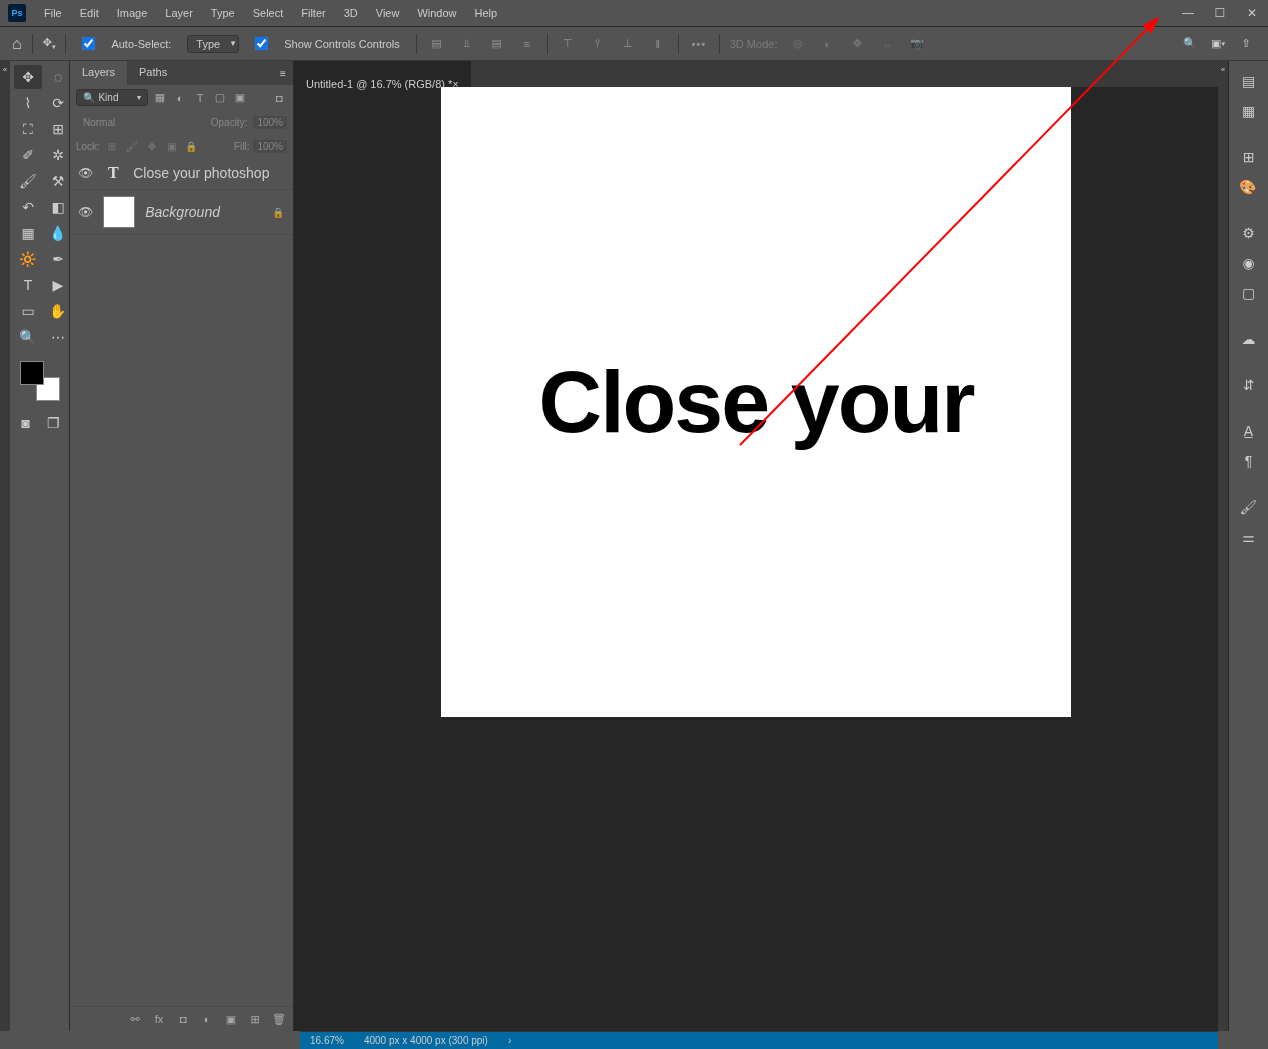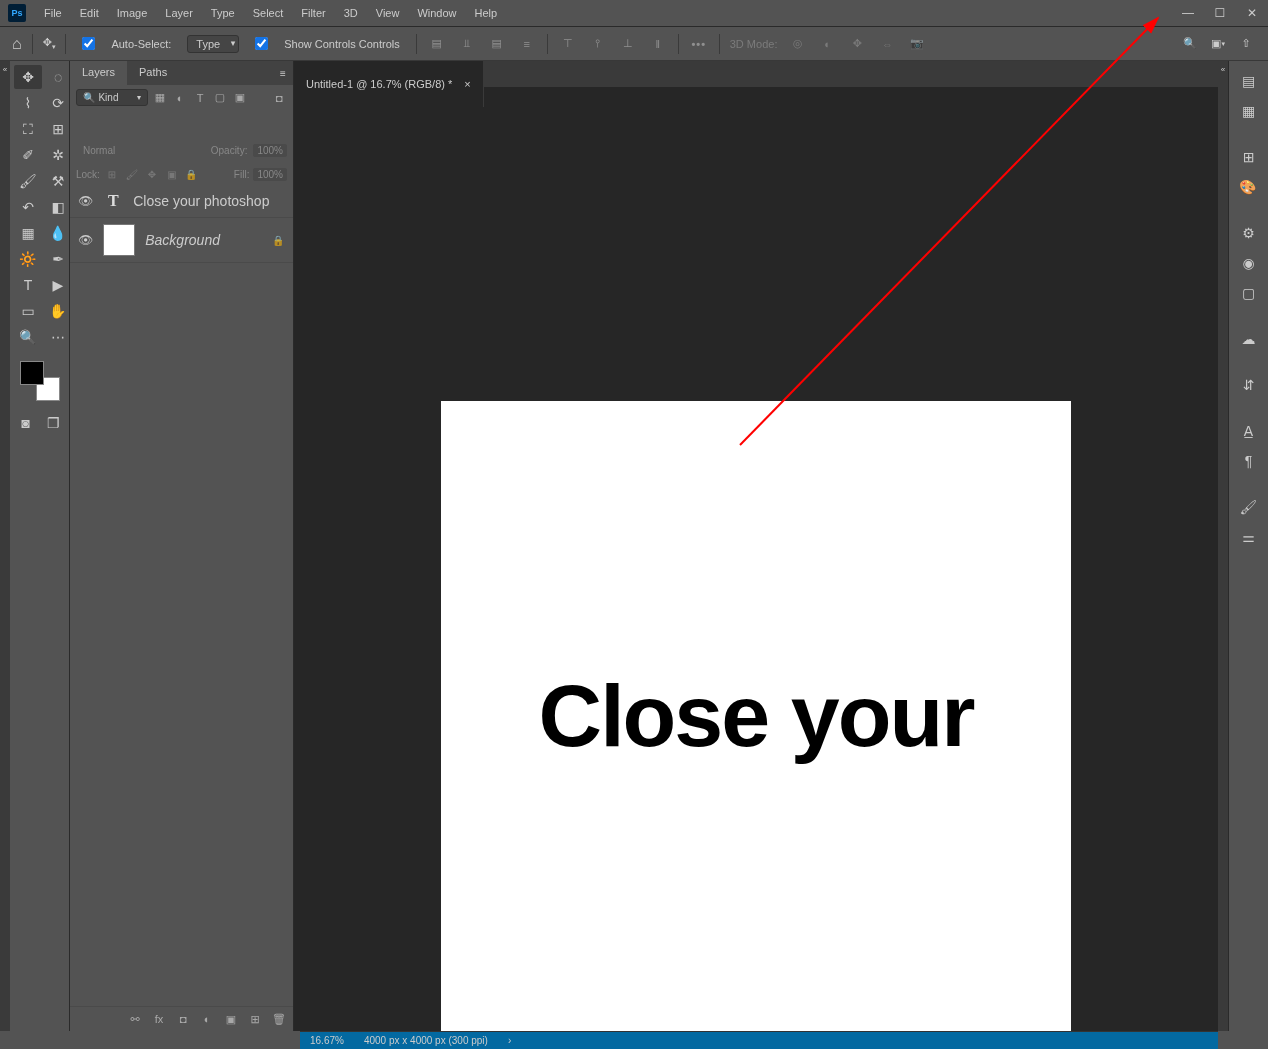--- a/index.html
+++ b/index.html
@@ -32,40 +32,40 @@
 .swatch-bg { position: absolute; bottom: 0; right: 0; width: 24px; height: 24px; background: #fff; border: 1px solid #888; }
 .tool-bottom { display: flex; gap: 4px; margin-top: 10px; justify-content: center; }
 .layers-panel { width: 224px; background: #535353; border-right: 1px solid #2a2a2a; display: flex; flex-direction: column; }
 .panel-tabs { display: flex; background: #424242; height: 24px; }
 .ptab { padding: 5px 12px; font-size: 11px; cursor: pointer; }
 .ptab.active { background: #535353; }
 .panel-menu { margin-left: auto; width: 20px; display: flex; align-items: center; justify-content: center; font-size: 10px; }
 .filter-row { display: flex; align-items: center; padding: 4px 6px; gap: 4px; }
 .kind-drop { display: flex; align-items: center; background: #3f3f3f; border: 1px solid #333; border-radius: 3px; padding: 2px 6px; gap: 3px; width: 72px; font-size: 10px; }
 .filter-icon { width: 16px; height: 16px; display: flex; align-items: center; justify-content: center; font-size: 11px; opacity: 0.7; }
-.blend-row { display: flex; padding: 4px 6px; gap: 6px; align-items: center; font-size: 10px; color: #888; margin-top: 28px; }
+.blend-row { display: flex; padding: 4px 6px; gap: 6px; align-items: center; font-size: 10px; color: #888; }
 .blend-drop { flex: 1; padding: 2px 6px; border: 1px solid transparent; }
 .opacity-label { font-size: 10px; }
 .pct-box { background: #4a4a4a; padding: 1px 4px; border-radius: 2px; font-size: 10px; }
 .lock-row { display: flex; padding: 3px 6px; gap: 4px; align-items: center; font-size: 10px; color: #888; }
 .lock-row .filter-icon { font-size: 10px; }
 .layer-list { flex: 1; overflow: auto; }
 .layer { display: flex; align-items: center; padding: 6px 8px; gap: 10px; border-bottom: 1px solid #4a4a4a; }
 .eye { font-size: 12px; cursor: pointer; }
 .thumb-t { width: 20px; height: 20px; display: flex; align-items: center; justify-content: center; font-size: 16px; font-family: serif; font-weight: bold; color: #ddd; }
 .thumb-img { width: 32px; height: 32px; background: #fff; border: 1px solid #777; }
 .layer-name { font-size: 14px; flex: 1; }
 .layer-name.italic { font-style: italic; }
 .lock-icon { font-size: 10px; opacity: 0.7; }
 .layer-footer { display: flex; padding: 4px 6px; gap: 8px; justify-content: flex-end; border-top: 1px solid #4a4a4a; }
 .canvas-area { flex: 1; background: #262626; display: flex; flex-direction: column; }
 .doc-tabs { height: 26px; background: #3a3a3a; display: flex; }
-.doc-tab { background: #262626; padding: 23px 12px; display: flex; align-items: center; gap: 12px; font-size: 11px; border-right: 1px solid #3a3a3a; }
+.doc-tab { background: #262626; padding: 23px 12px; display: flex; align-items: center; gap: 0; font-size: 11px; border-right: 1px solid #3a3a3a; }
 .doc-close { font-size: 11px; cursor: pointer; }
-.canvas-wrap { flex: 1; display: flex; align-items: flex-end; justify-content: center; position: relative; overflow: hidden; }
+.canvas-wrap { flex: 1; display: flex; align-items: flex-start; justify-content: center; position: relative; overflow: hidden; }
 .canvas { background: #fff; width: 630px; height: 630px; display: flex; flex-direction: column; align-items: center; justify-content: center; padding: 40px; }
 .canvas-text { font-size: 88px; font-weight: 900; color: #000; text-align: center; line-height: 1.15; letter-spacing: -2px; }
 .right-panels { width: 40px; background: #535353; border-left: 1px solid #2a2a2a; display: flex; flex-direction: column; align-items: center; padding-top: 8px; gap: 6px; }
 .rp-icon { width: 24px; height: 24px; display: flex; align-items: center; justify-content: center; font-size: 14px; cursor: pointer; }
 .rp-sep { height: 10px; }
 .statusbar { position: absolute; bottom: 0; left: 300px; right: 50px; height: 18px; background: #0369a1; display: flex; align-items: center; padding: 0 10px; gap: 20px; font-size: 10px; border-top: 1px solid #333; }
 .annotation-line { position: absolute; z-index: 1000; pointer-events: none; }
 </style>
 </head>
 <body>

